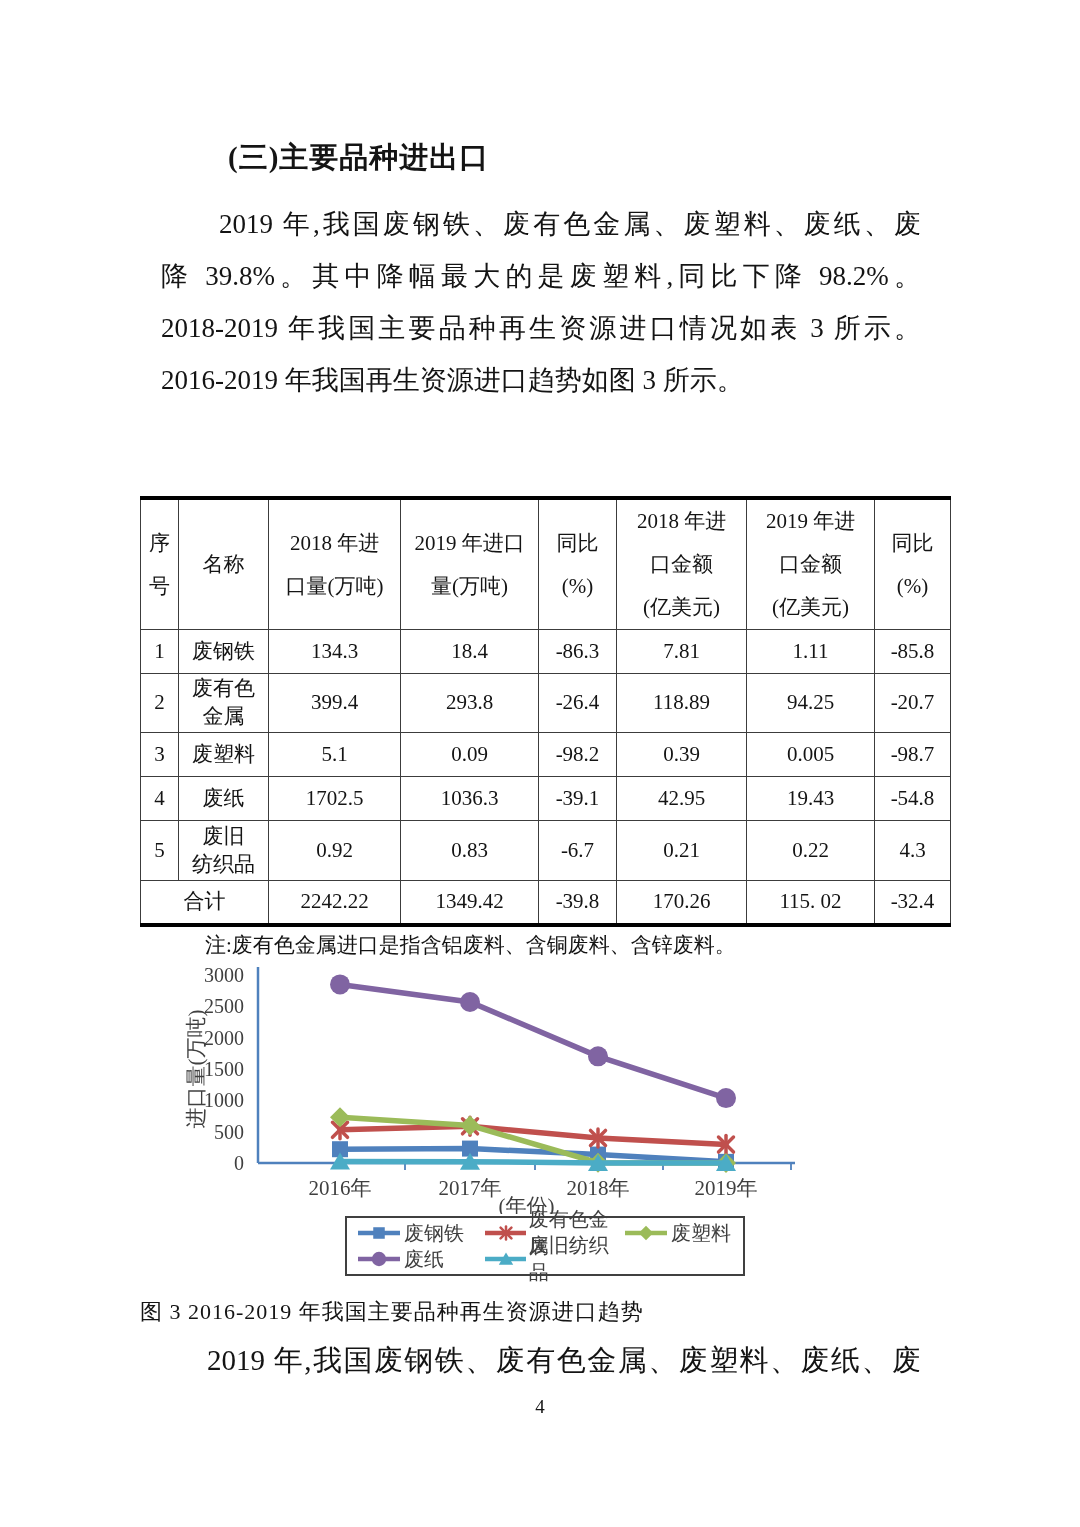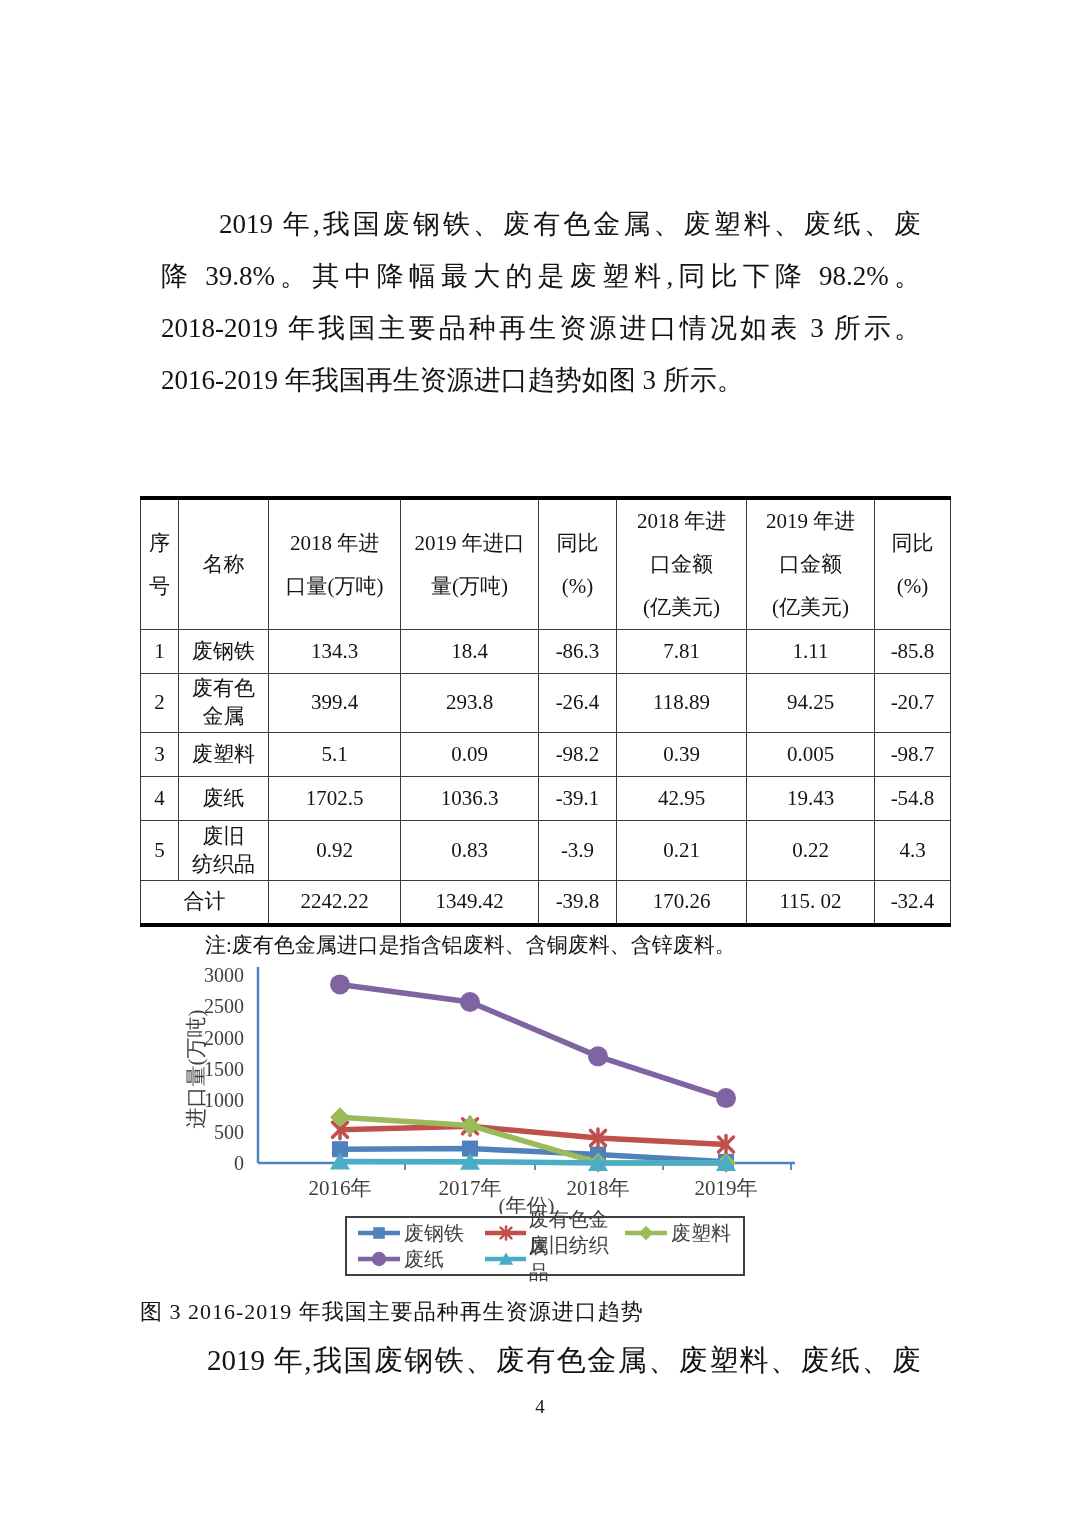--- a/index.html
+++ b/index.html
@@ -59,20 +59,21 @@
   }
   .page-num{
     position:absolute; top:1396px; left:0; width:1080px;
     text-align:center; font-size:19px;
   }
 </style>
 </head>
 <body>
 
 <div class="page">
+  <h2 class="heading">(三)主要品种进出口</h2>
 
   <div class="para" id="para1">
       <div class="pline indent">2019 年,我国废钢铁、废有色金属、废塑料、废纸、废</div>
       <div class="pline">降 39.8%。其中降幅最大的是废塑料,同比下降 98.2%。</div>
       <div class="pline">2018-2019 年我国主要品种再生资源进口情况如表 3 所示。</div>
       <div class="pline last">2016-2019 年我国再生资源进口趋势如图 3 所示。</div>
     </div>
 
 
   <table id="data-table">
@@ -148,21 +149,21 @@
           <td>42.95</td>
           <td>19.43</td>
           <td>-54.8</td>
         </tr>
         <tr style="height: 60px;">
           <td>5</td>
           <td>废旧
 纺织品</td>
           <td>0.92</td>
           <td>0.83</td>
-          <td>-3.9</td>
+          <td>-6.7</td>
           <td>0.21</td>
           <td>0.22</td>
           <td>4.3</td>
         </tr>
         <tr style="height: 44px;">
           <td colspan="2">合计</td>
           <td>2242.22</td>
           <td>1349.42</td>
           <td>-39.8</td>
           <td>170.26</td>

